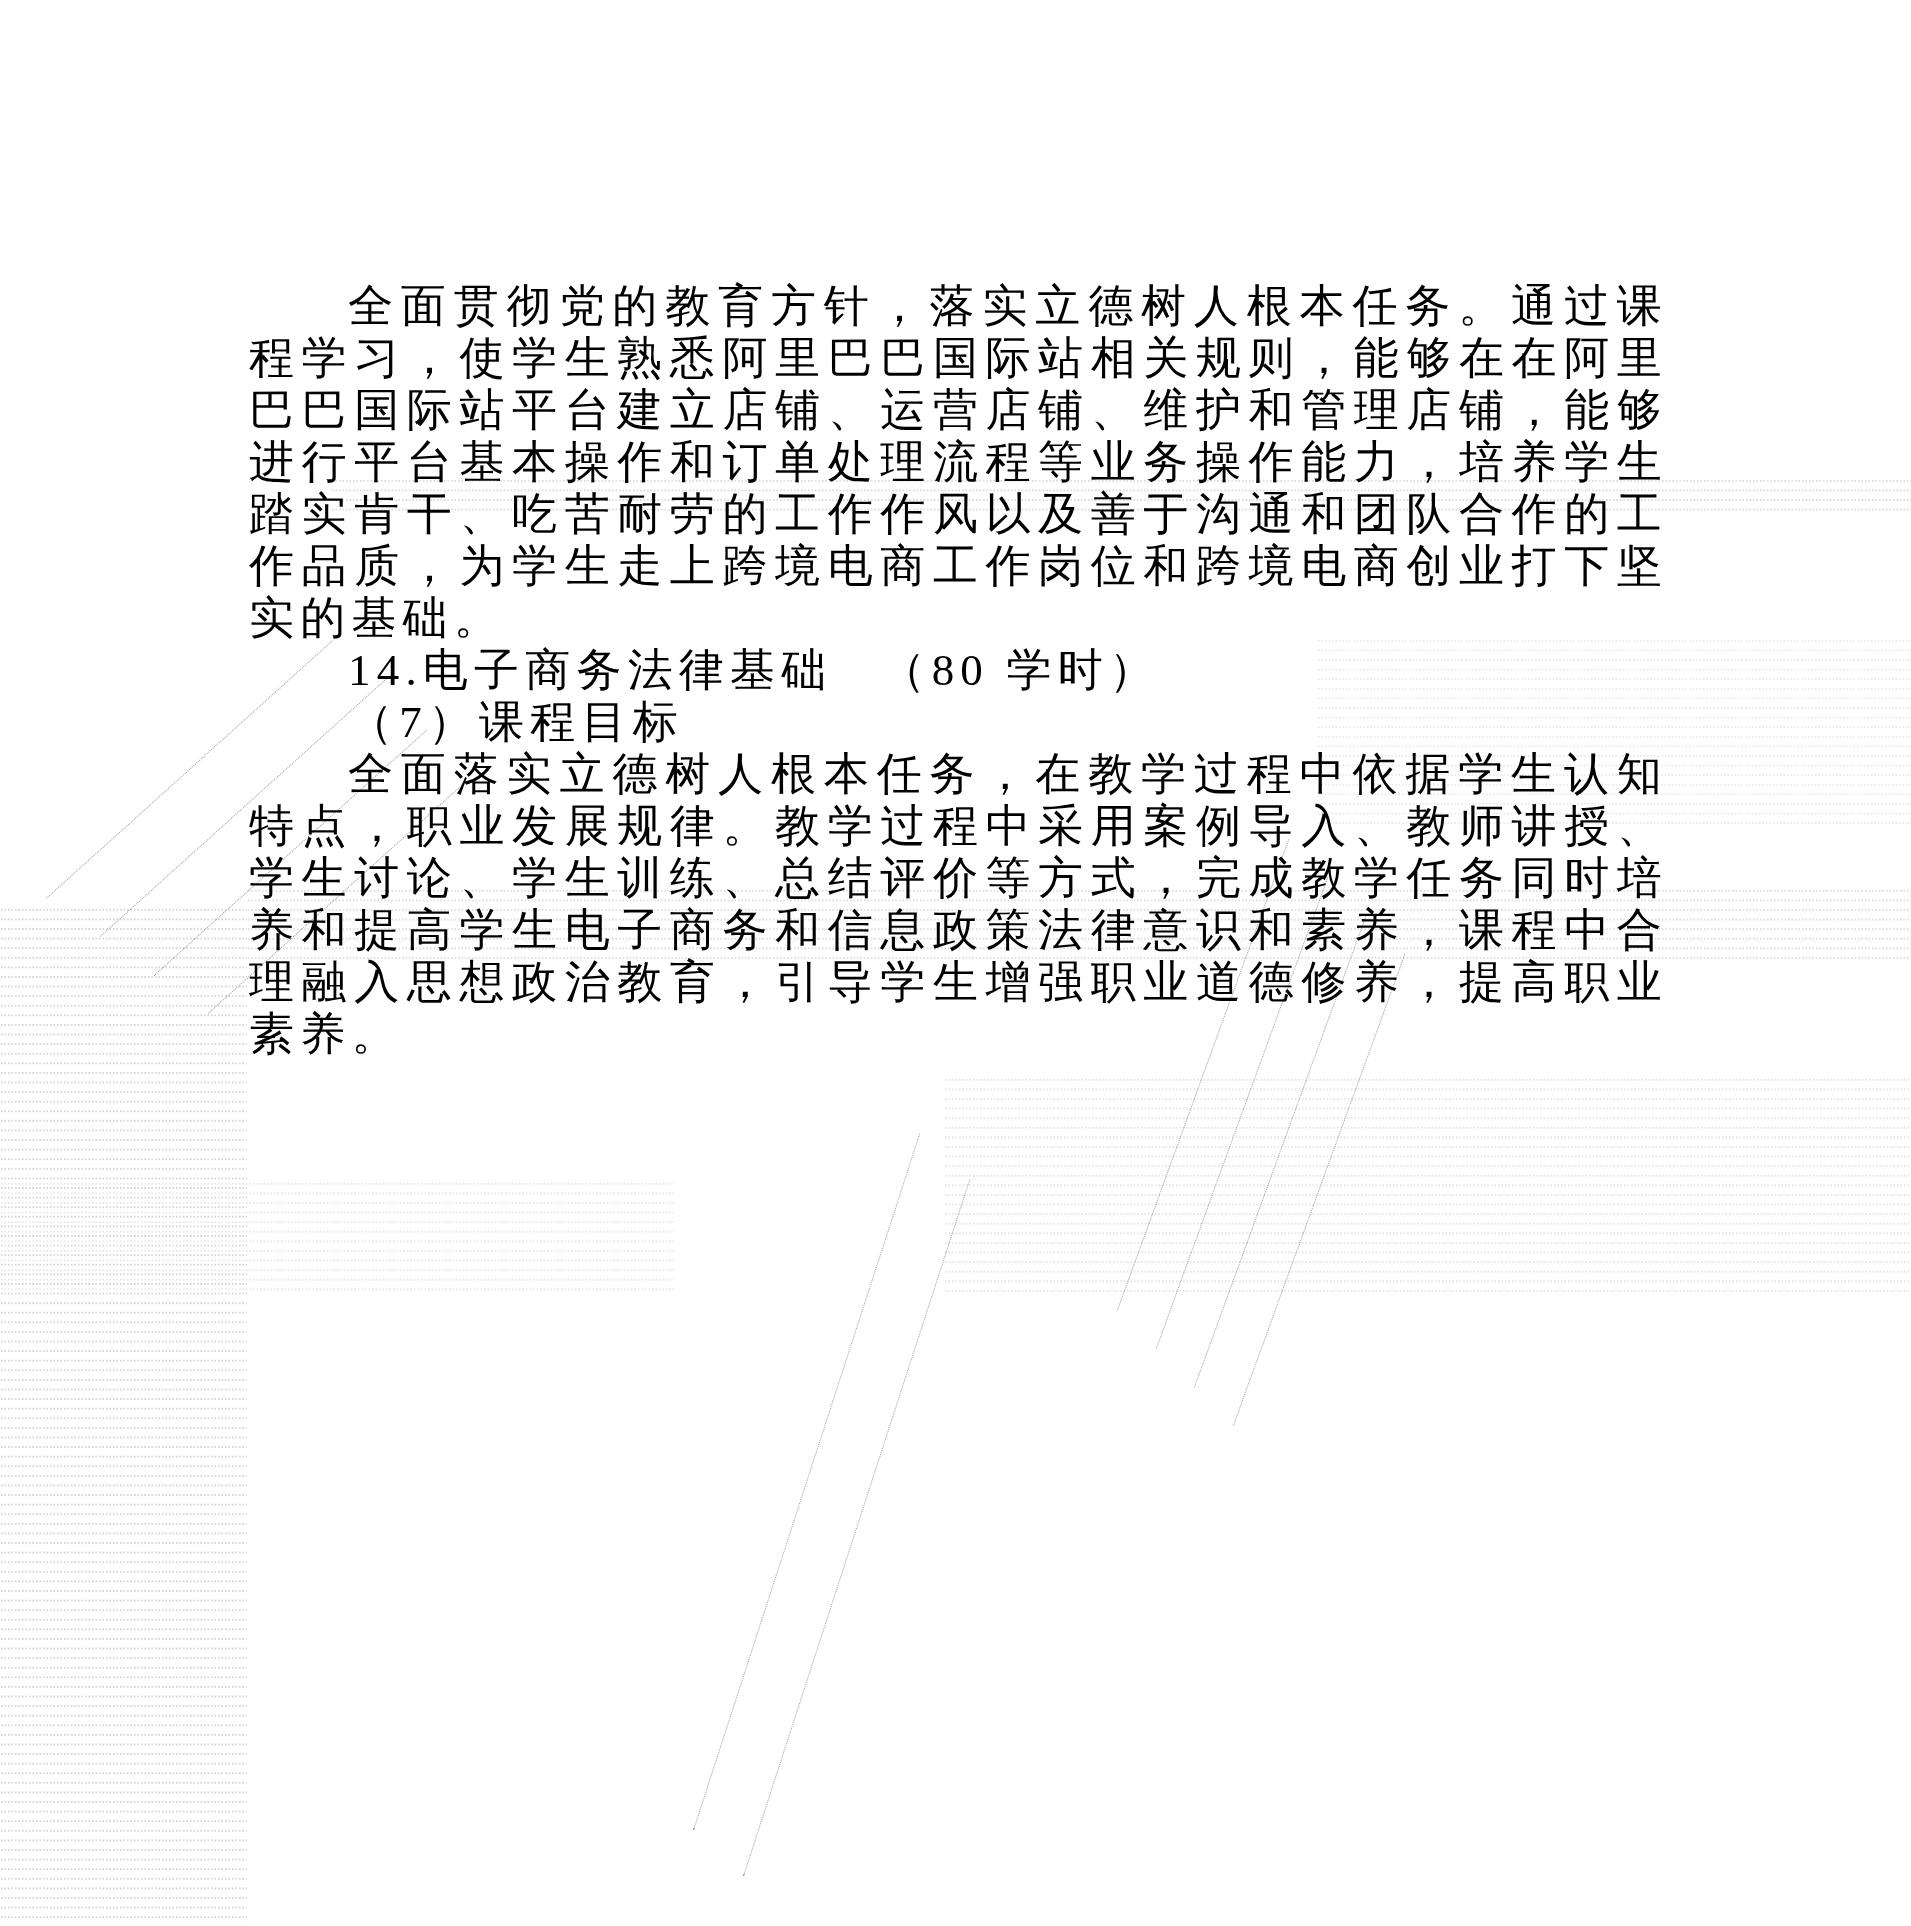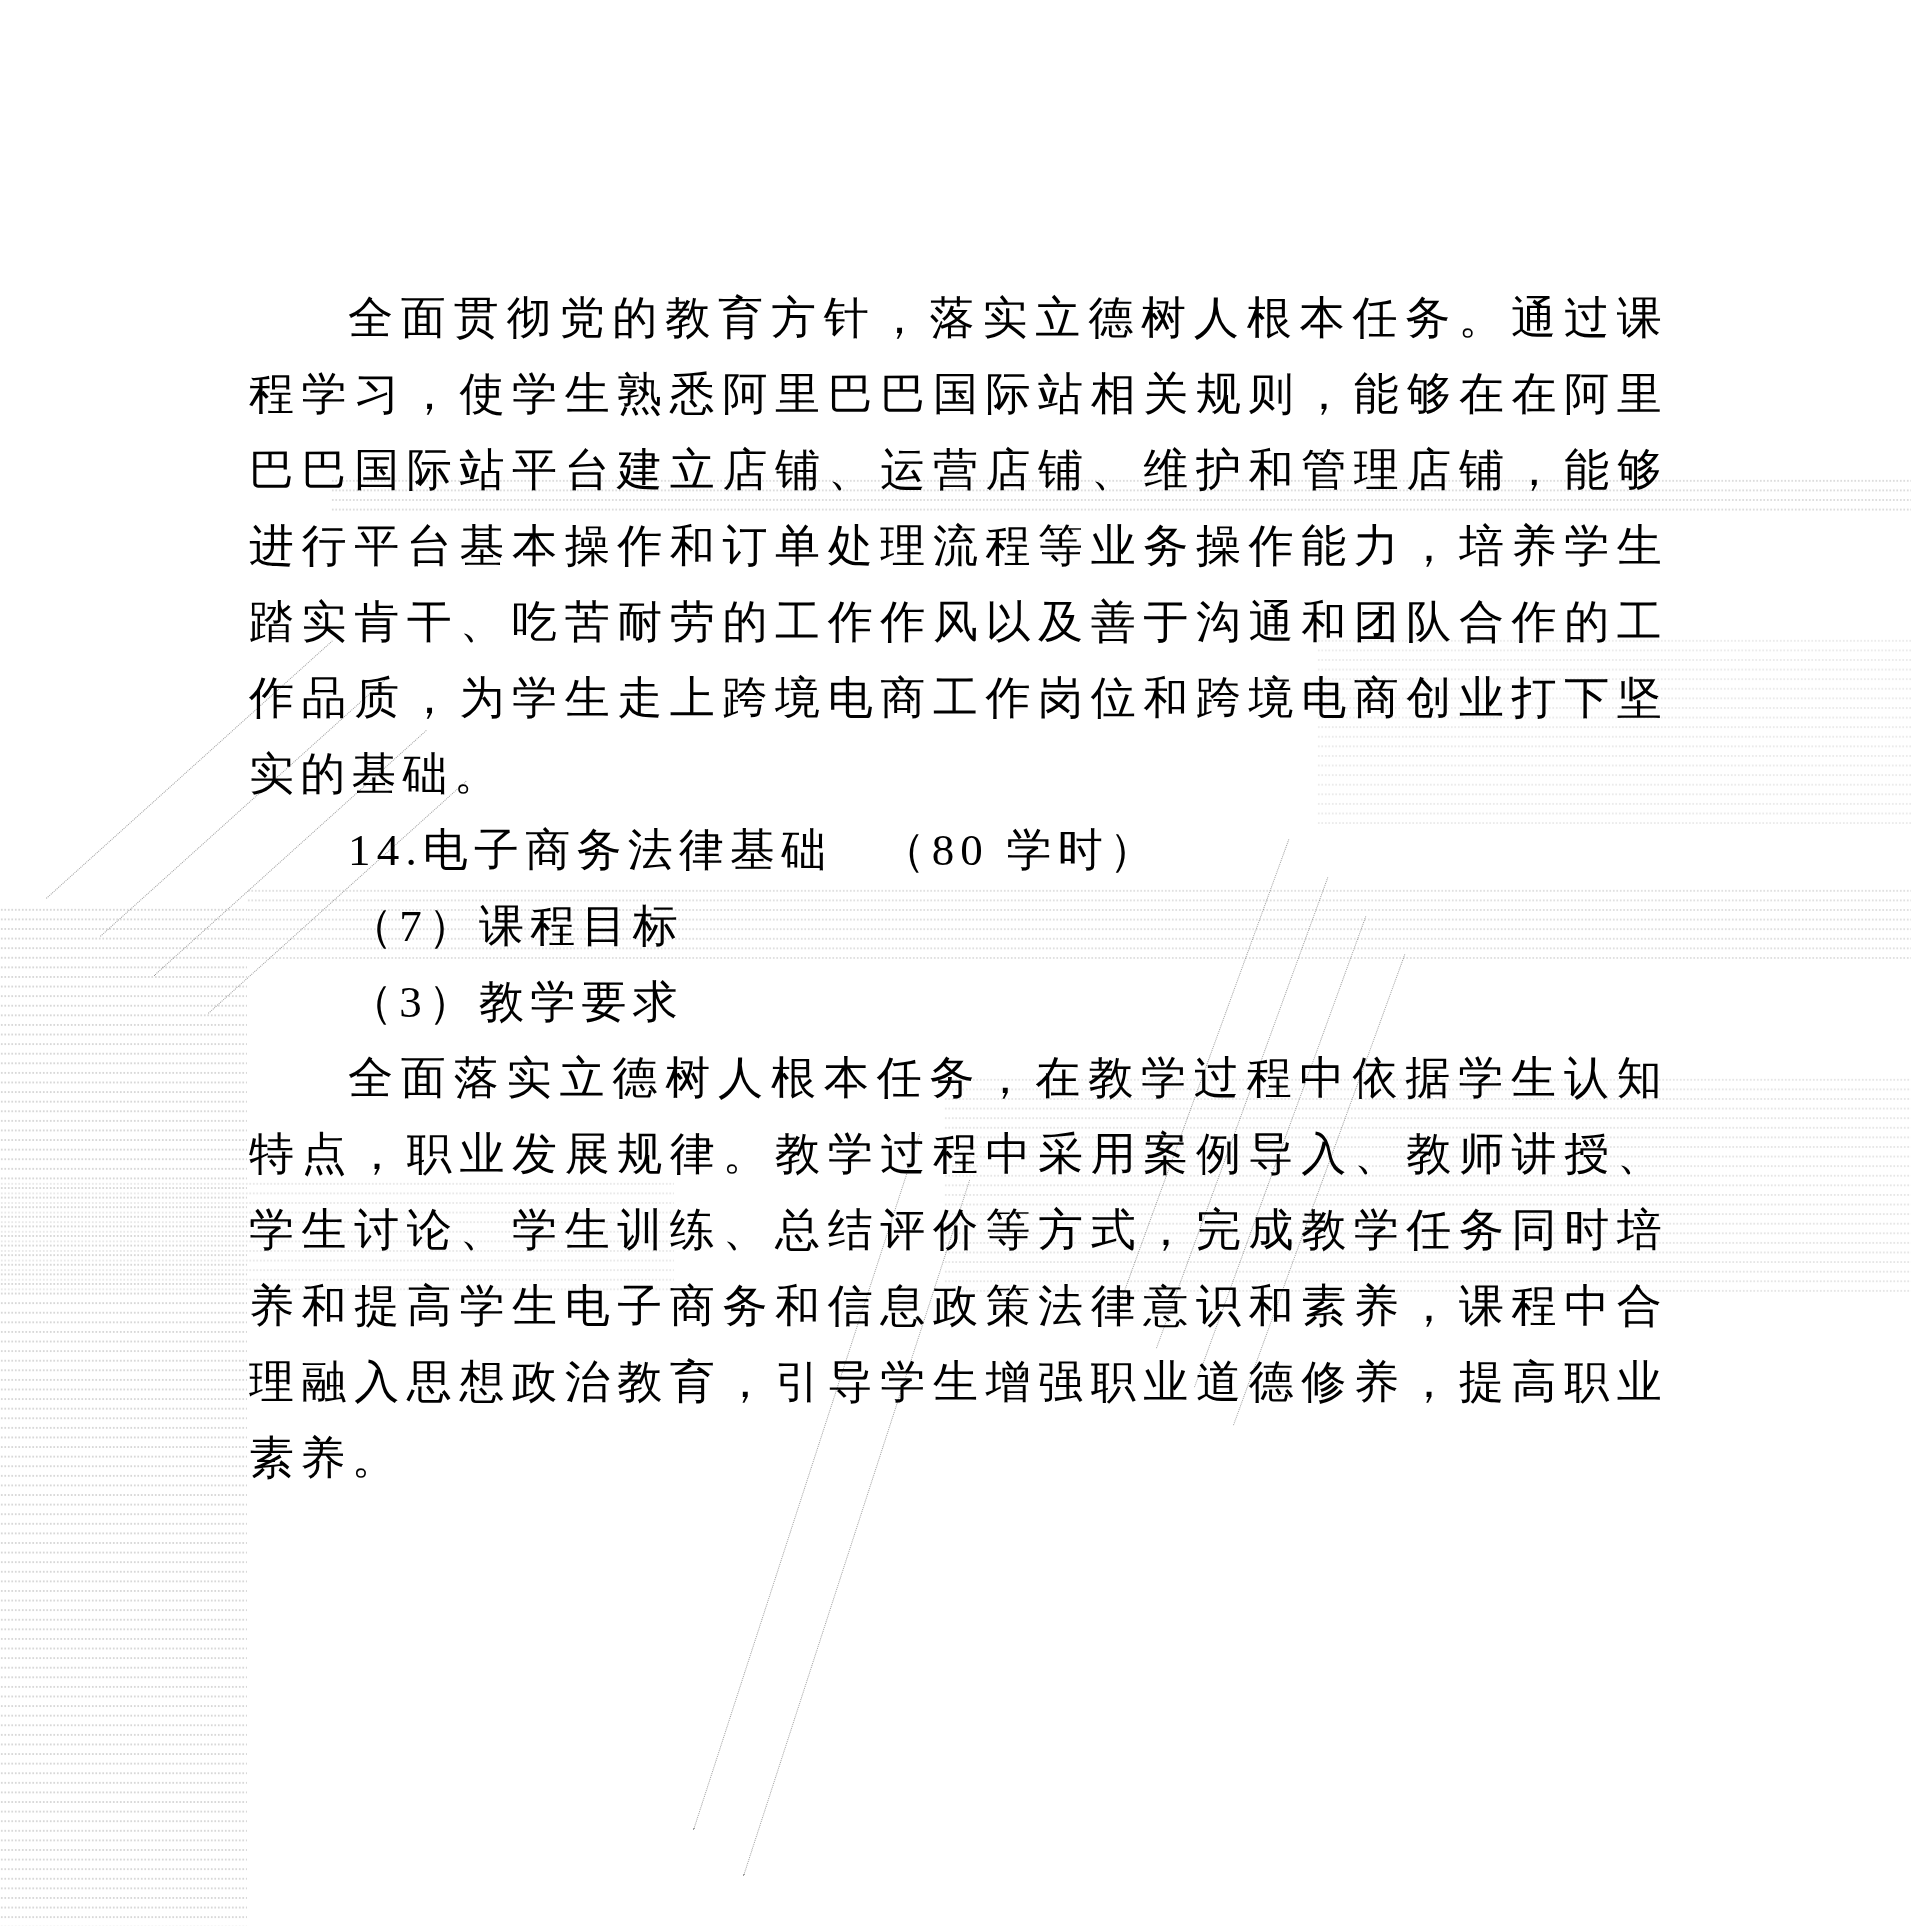--- a/index.html
+++ b/index.html
@@ -20,21 +20,21 @@
   .content {
     position: absolute;
     left: 249px;
     top: 280px;
     width: 1419px;
     z-index: 2;
   }
   .para, .label, .course-heading {
     margin: 0;
     font-size: 45px;
-    line-height: 76px;
+    line-height: 52px;
     letter-spacing: 6.2px;
     color: #000000;
   }
   .para {
     text-align: justify;
     text-justify: inter-character;
     text-indent: 2.2em;
   }
   .label { text-indent: 2.2em; }
   .course-heading { text-indent: 2.2em; }
@@ -94,19 +94,18 @@
 
   <div class="content">
 
     <p class="para">全面贯彻党的教育方针，落实立德树人根本任务。通过课程学习，使学生熟悉阿里巴巴国际站相关规则，能够在在阿里巴巴国际站平台建立店铺、运营店铺、维护和管理店铺，能够进行平台基本操作和订单处理流程等业务操作能力，培养学生踏实肯干、吃苦耐劳的工作作风以及善于沟通和团队合作的工作品质，为学生走上跨境电商工作岗位和跨境电商创业打下坚实的基础。</p>
 
     <p class="course-heading"><span class="ch-bold">14.电子商务法律基础</span><span class="ch-normal">（80 学时）</span></p>
 
     <p class="label">（7）课程目标</p>
 
 
-    <p class="label">（3）教学要求</p>
     <p class="para">全面落实立德树人根本任务，在教学过程中依据学生认知特点，职业发展规律。教学过程中采用案例导入、教师讲授、学生讨论、学生训练、总结评价等方式，完成教学任务同时培养和提高学生电子商务和信息政策法律意识和素养，课程中合理融入思想政治教育，引导学生增强职业道德修养，提高职业素养。</p>
 
   </div>
 
 </div>
 
 
 </body></html>

